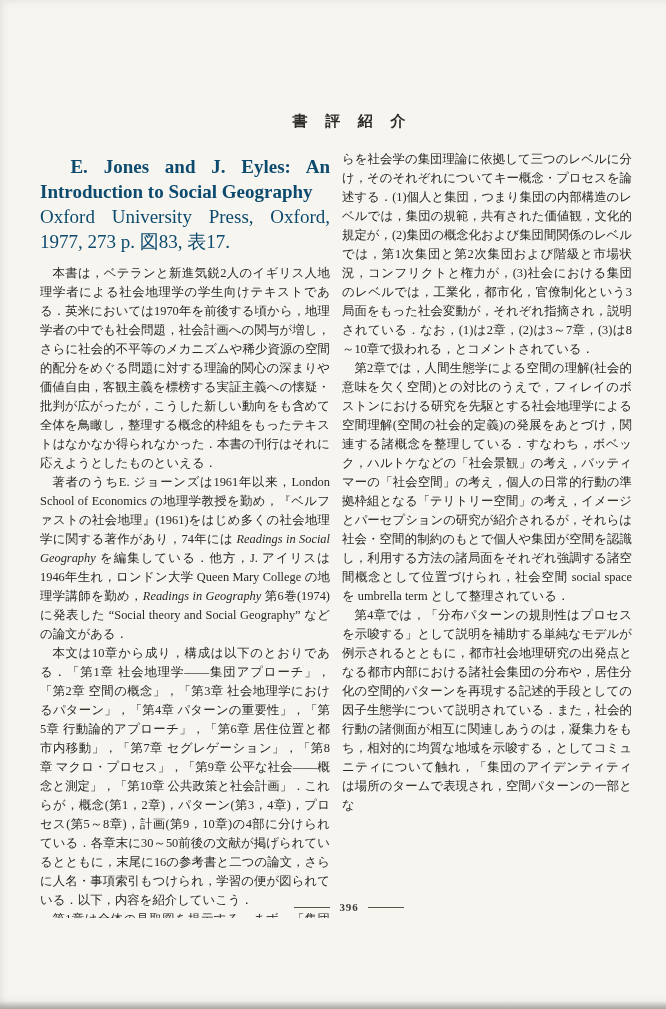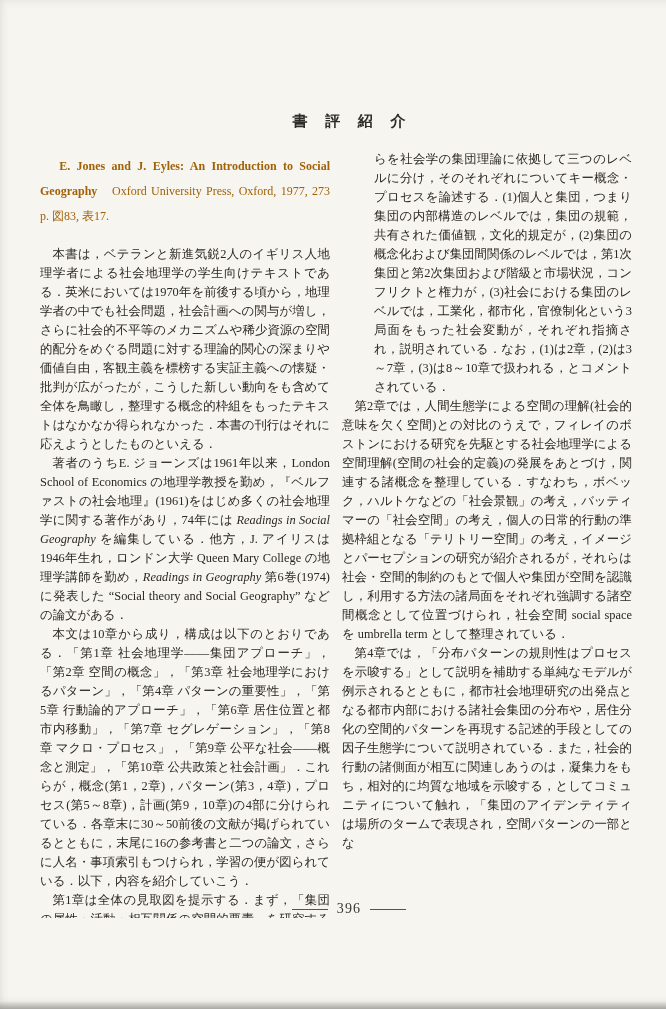--- a/index.html
+++ b/index.html
@@ -30,44 +30,45 @@
     letter-spacing:.45em;text-indent:.45em;
   }
   .columns{
     position:absolute;top:150px;left:40px;
     width:592px;height:768px;
     display:flex;gap:12px;
     overflow:hidden;
   }
   .col{flex:1 1 0;min-width:0;}
   .citation{
-    margin:4px 0 16px 0;
-    font-size:12px;line-height:25px;
+    margin:4px 0 10px 0;
+    font-size:19px;line-height:25px;
     text-align:justify;text-indent:1.6em;
-    color:#a16207;
+    color:#0c4a6e;
   }
   .para{
     margin:0;
     font-size:12.4px;line-height:19px;
     text-align:justify;text-justify:inter-character;
     text-indent:1em;
     word-break:break-word;
   }
-  .para.flush{text-indent:0;margin-left:32px;}
+  .para.flush{text-indent:0;}
   .seg-b{font-weight:bold;}
   .seg-i{font-style:italic;}
   .footer{
     position:absolute;top:901px;left:0;right:0;
     display:flex;justify-content:center;align-items:center;gap:9px;
   }
   .rule{width:36px;height:1px;background:#57544e;}
   .page-num{
-    font-size:14px;color:#3a3833;
+    font-size:11px;color:#3a3833;
     font-family:"Liberation Serif","DejaVu Serif",serif;
     letter-spacing:.08em;
+    font-weight:bold;
   }
 </style>
 </head>
 <body>
 
 <div class="page">
 
   <div class="header">書 評 紹 介</div>
 
   <div class="columns">

